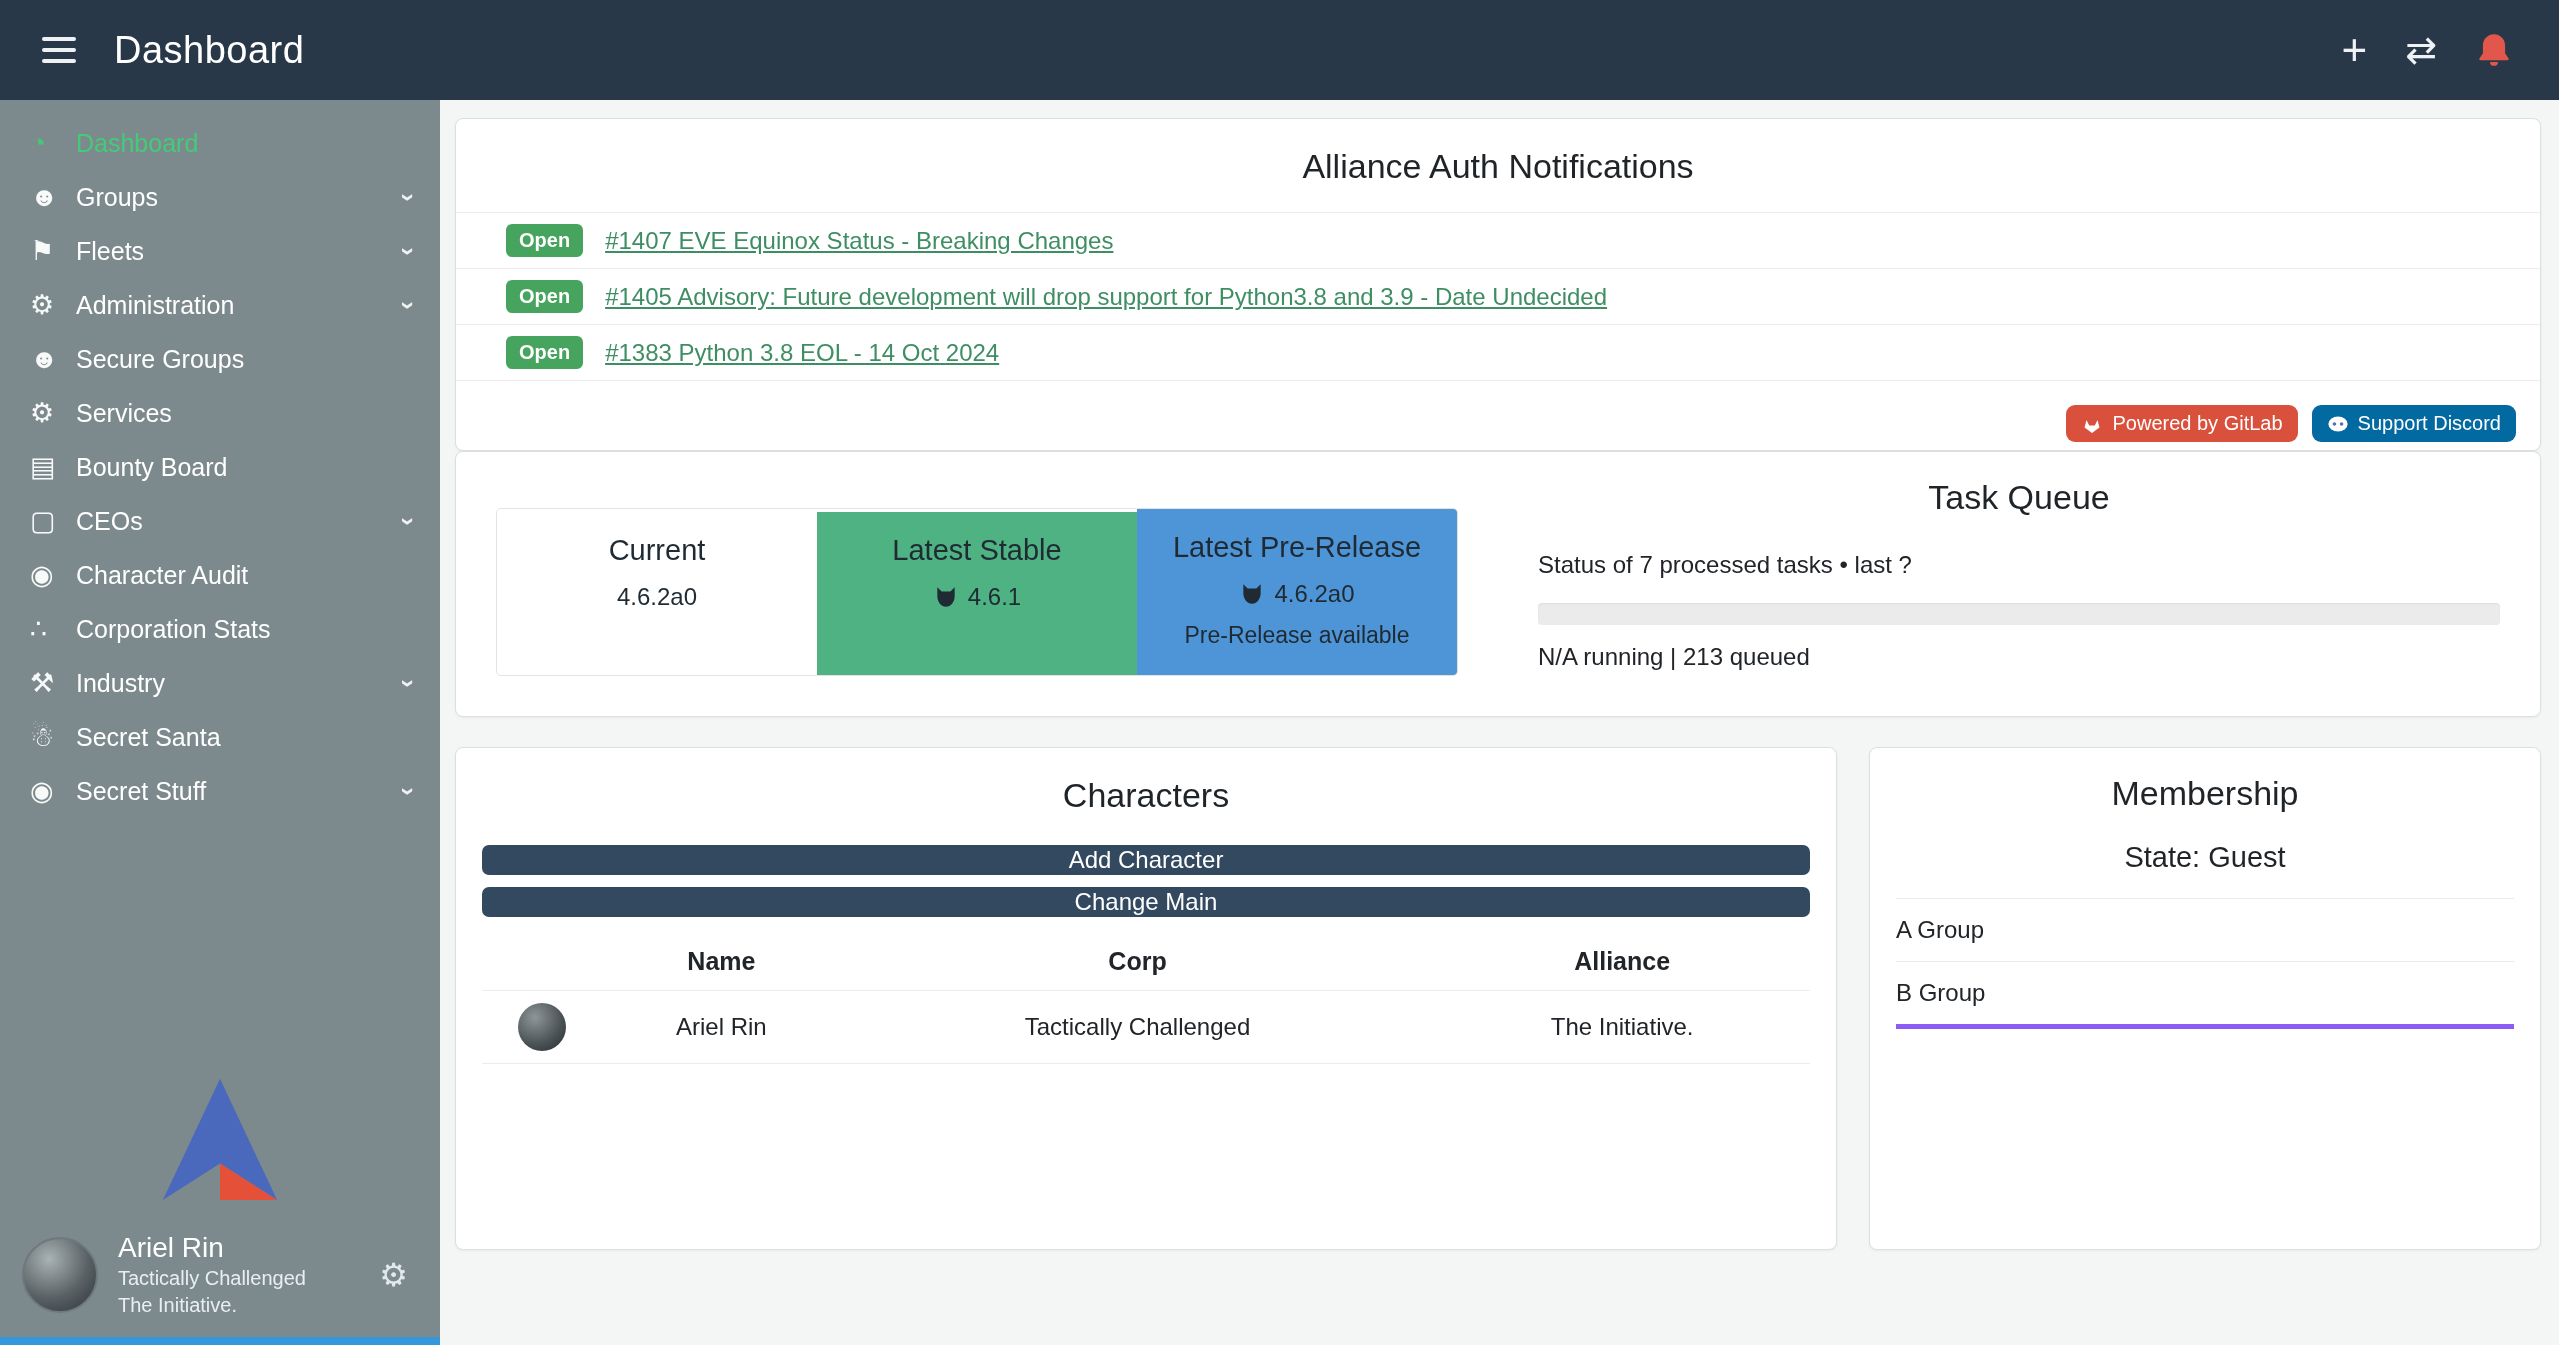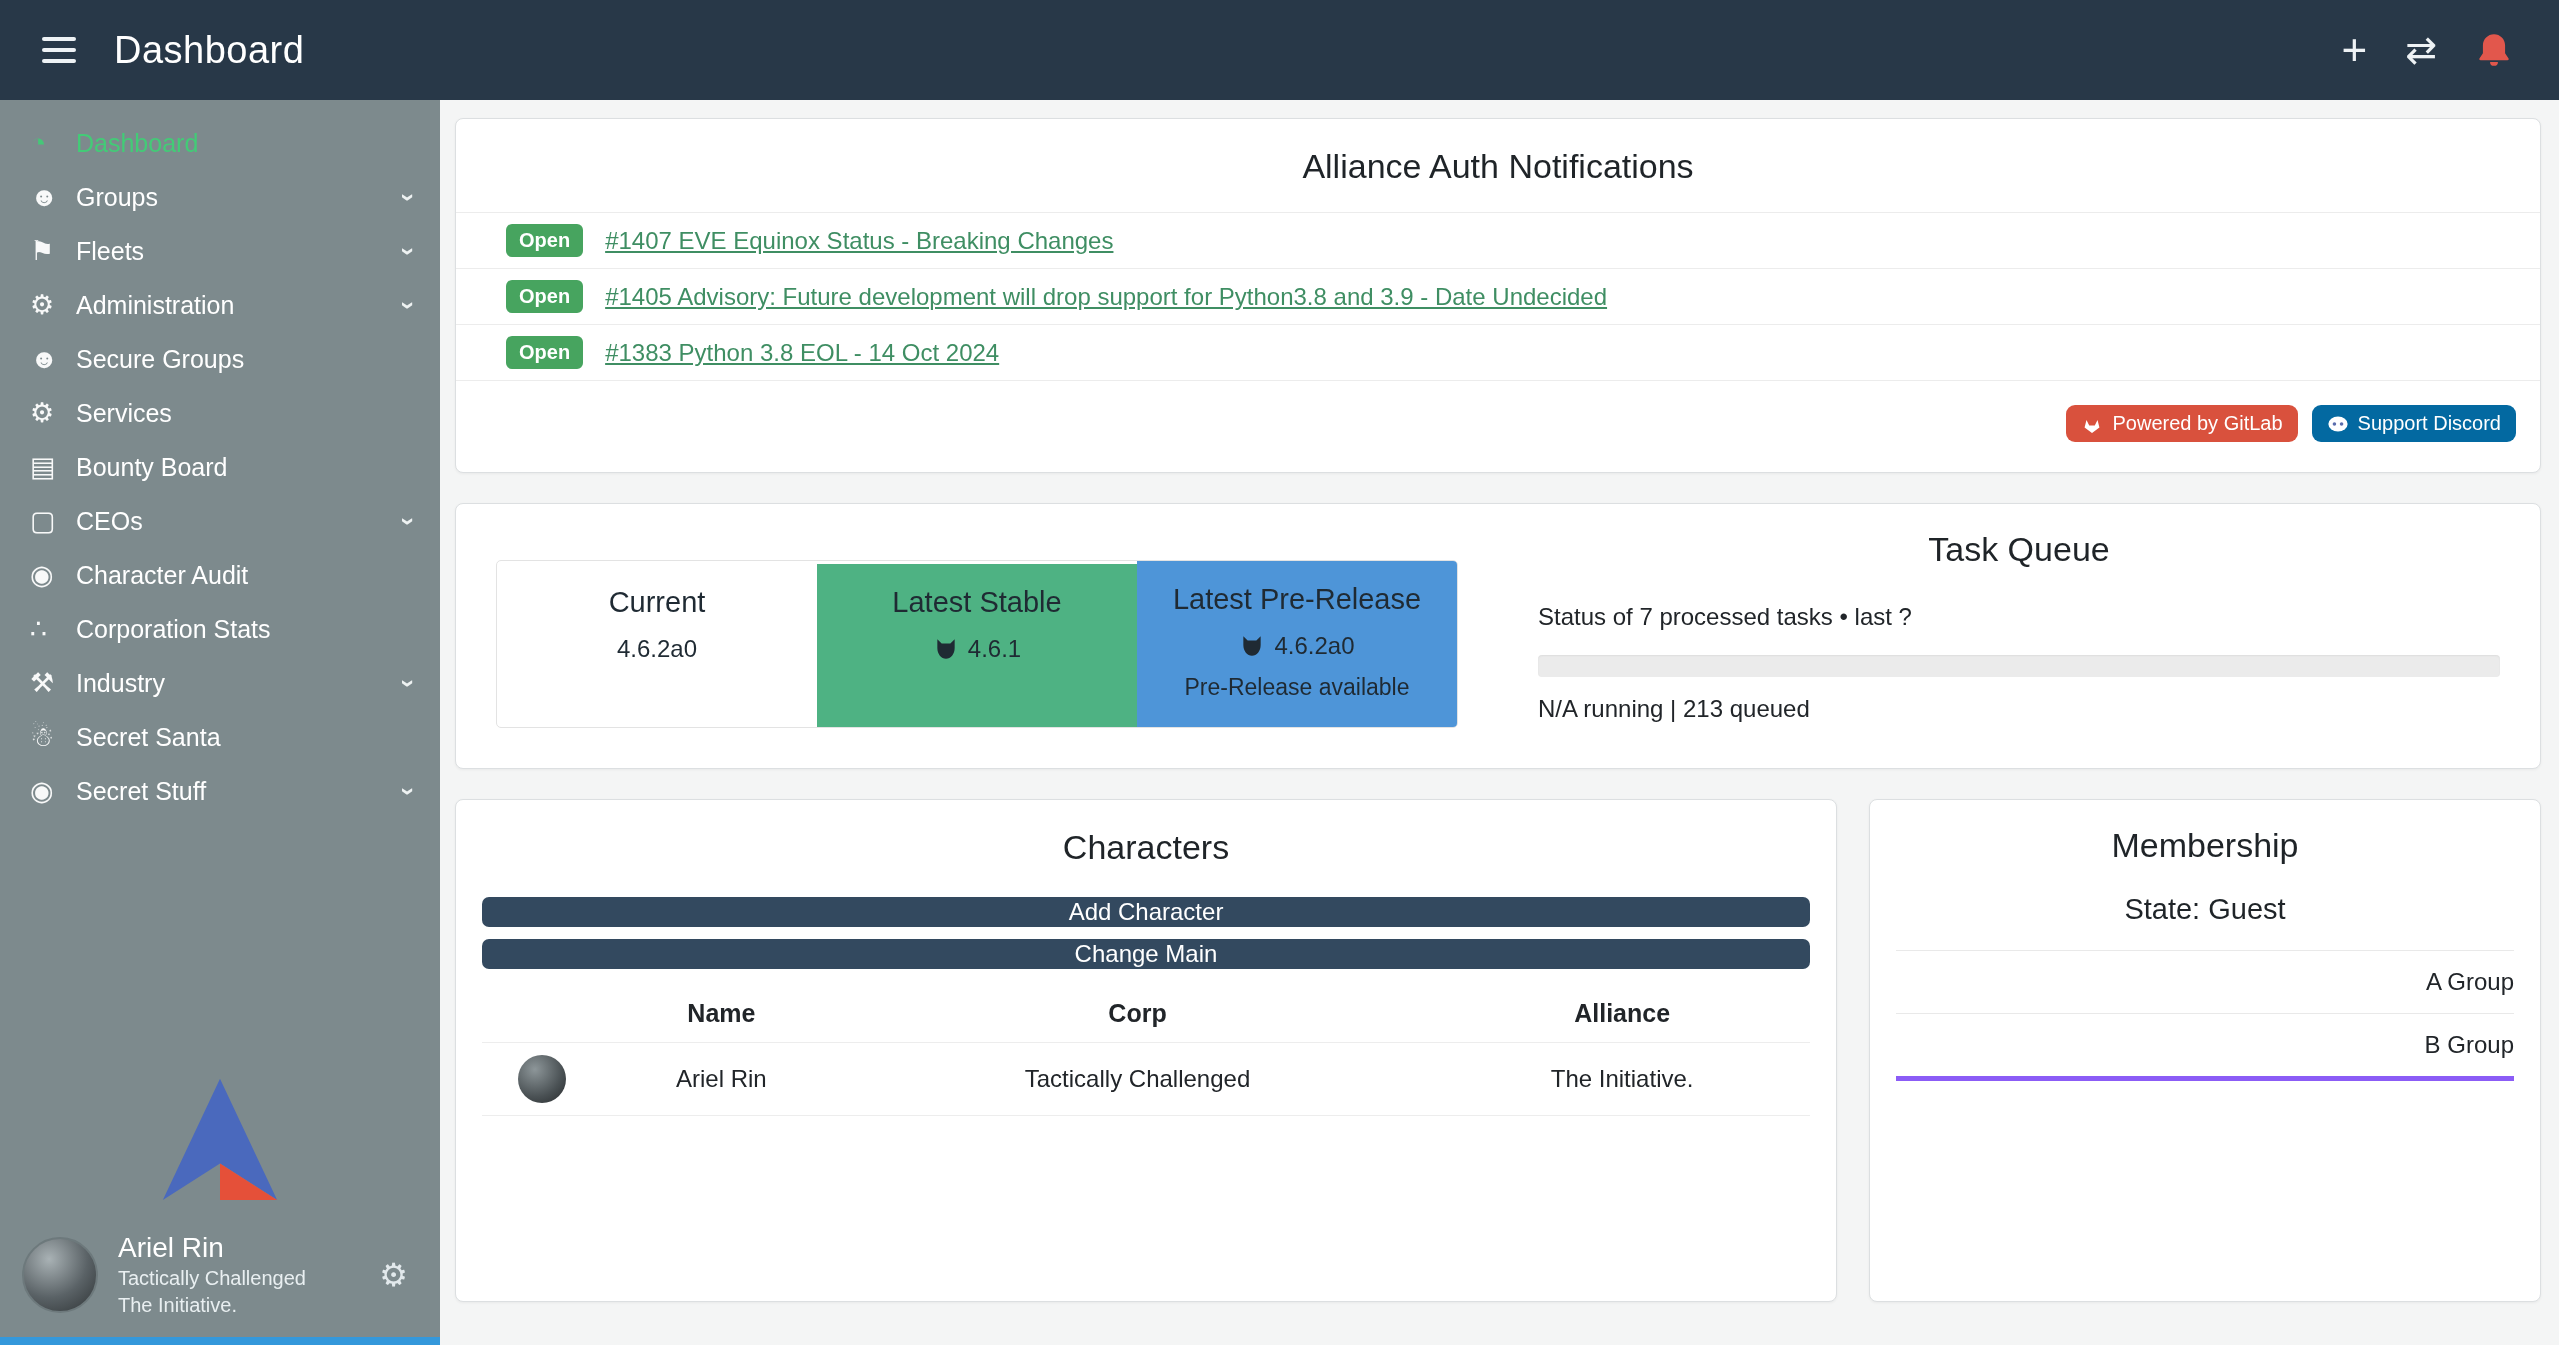--- a/index.html
+++ b/index.html
@@ -52,21 +52,21 @@
   .user-corp, .user-alliance { font-size:20px; color:#e9eff1; line-height:1.35; }
   .user-gear { margin-left:auto; background:none; border:none; color:#e2e9ec; font-size:32px; cursor:pointer; }
   .bottom-strip { height:12px; background:#3498db; }
 
   
   .main { position:absolute; left:440px; top:100px; right:0; bottom:0; padding:18px 18px 0 15px; overflow:hidden; }
   .card { background:#fff; border:1px solid #dcdfe1; border-radius:8px; box-shadow:0 1px 3px rgba(0,0,0,.05); }
   .card-title { margin:0; text-align:center; font-size:34px; font-weight:500; color:#1f2428; }
 
   
-  .card-notifications { padding:28px 0 30px; margin-bottom:30px; }
+  .card-notifications { padding:28px 0 8px; }
   .card-notifications .card-title { margin-bottom:26px; }
   .notif-list { border-top:1px solid #ececec; }
   .notif-row { display:flex; align-items:center; gap:22px; height:56px; padding:0 50px; border-bottom:1px solid #ececec; }
   .badge-open {
     background:#47a45f; color:#fff; font-size:20px; font-weight:bold;
     padding:5px 13px; border-radius:6px; flex:none;
   }
   .notif-link { color:#3f8e63; font-size:24px; text-decoration:underline; }
   .ext-badges-row { display:flex; justify-content:flex-end; gap:14px; padding:24px 24px 0; }
   .ext-badge {
@@ -106,21 +106,21 @@
   .char-table { width:100%; border-collapse:collapse; margin-top:12px; }
   .char-table th { font-size:25px; font-weight:bold; text-align:center; padding:18px 0 14px; }
   .char-table td { font-size:24px; text-align:center; padding:12px 0; border-top:1px solid #ededed; border-bottom:1px solid #ededed; }
   .col-avatar { width:120px; }
   .char-avatar {
     width:48px; height:48px; border-radius:50%; margin:0 auto;
     background:radial-gradient(circle at 35% 30%, #8d9699 0%, #4a5154 60%, #26292b 100%);
   }
 
   .membership-state { text-align:center; font-size:29px; font-weight:500; margin:28px 0 24px; color:#1f2428; }
-  .group-item { text-align:right; font-size:24px; padding:17px 0; border-top:1px solid #e9e9e9; }
+  .group-item { text-align:left; font-size:24px; padding:17px 0; border-top:1px solid #e9e9e9; }
   .group-item:last-child { border-bottom:5px solid #8b5cf6; }
 </style>
 </head>
 <body>
 
 <header class="navbar">
   <button class="hamburger-btn">
     <span>
       <div class="bar"></div><div class="bar"></div><div class="bar"></div>
     </span>

